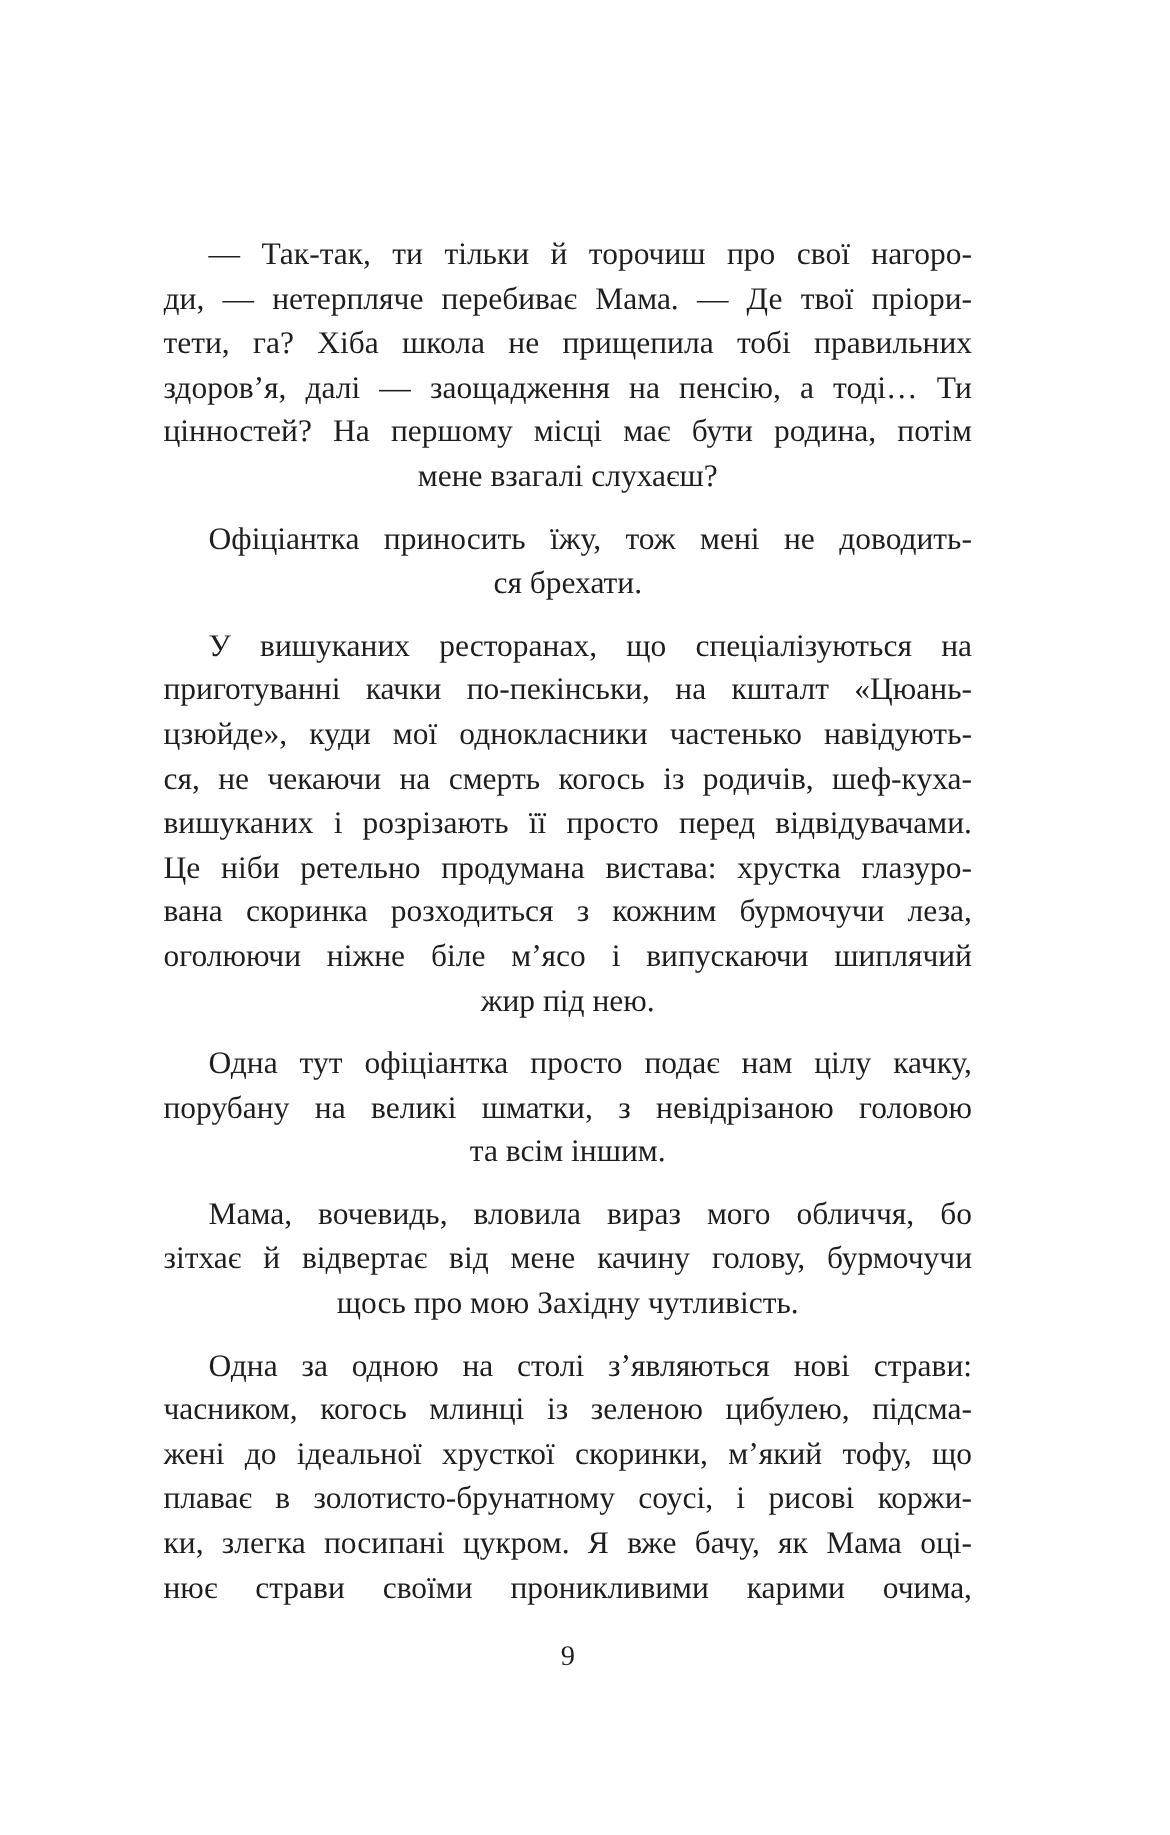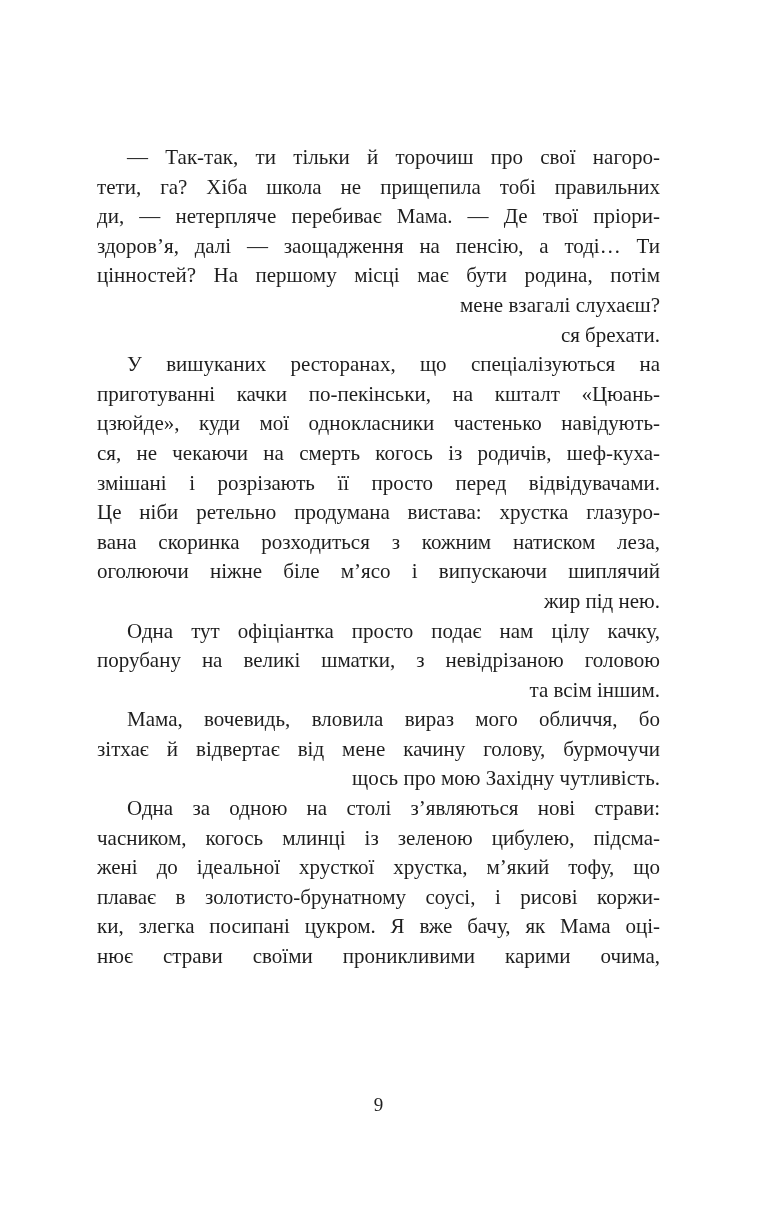--- a/index.html
+++ b/index.html
@@ -23,34 +23,34 @@
     left: 97px;
     top: 143px;
     width: 563px;
     font-family: "Liberation Serif", "DejaVu Serif", serif;
     font-size: 21px;
     line-height: 29.6px;
     color: #1e1e1e;
     font-weight: 400;
   }
   .para {
-    margin: 0;
+    margin: 12px;
     padding: 0;
   }
   .line {
     display: block;
     height: 29.6px;
     overflow: hidden;
   }
   .line.just {
     text-align: justify;
     text-align-last: justify;
   }
   .line.last {
-    text-align: right;
+    text-align: center;
   }
   .line.indent {
     text-indent: 30px;
   }
   .page-number {
     position: absolute;
     top: 1094px;
     left: 97px;
     width: 563px;
     text-align: center;
@@ -59,53 +59,54 @@
     color: #1e1e1e;
   }
 </style>
 </head>
 <body>
 
 <div class="book-page">
   <main class="text-block">
       <div class="para">
         <div class="line just indent">— Так-так, ти тільки й торочиш про свої нагоро-</div>
+        <div class="line just">ди, — нетерпляче перебиває Мама. — Де твої пріори-</div>
         <div class="line just">тети, га? Хіба школа не прищепила тобі правильних</div>
-        <div class="line just">ди, — нетерпляче перебиває Мама. — Де твої пріори-</div>
         <div class="line just">здоров’я, далі — заощадження на пенсію, а тоді… Ти</div>
         <div class="line just">цінностей? На першому місці має бути родина, потім</div>
         <div class="line last">мене взагалі слухаєш?</div>
       </div>
       <div class="para">
+        <div class="line just indent">Офіціантка приносить їжу, тож мені не доводить-</div>
         <div class="line last">ся брехати.</div>
       </div>
       <div class="para">
         <div class="line just indent">У вишуканих ресторанах, що спеціалізуються на</div>
         <div class="line just">приготуванні качки по-пекінськи, на кшталт «Цюань-</div>
         <div class="line just">цзюйде», куди мої однокласники частенько навідують-</div>
         <div class="line just">ся, не чекаючи на смерть когось із родичів, шеф-куха-</div>
-        <div class="line just">змішані і розрізають її просто перед відвідувачами.</div>
+        <div class="line just">вишуканих і розрізають її просто перед відвідувачами.</div>
         <div class="line just">Це ніби ретельно продумана вистава: хрустка глазуро-</div>
-        <div class="line just">вана скоринка розходиться з кожним натиском леза,</div>
+        <div class="line just">вана скоринка розходиться з кожним бурмочучи леза,</div>
         <div class="line just">оголюючи ніжне біле м’ясо і випускаючи шиплячий</div>
         <div class="line last">жир під нею.</div>
       </div>
       <div class="para">
         <div class="line just indent">Одна тут офіціантка просто подає нам цілу качку,</div>
         <div class="line just">порубану на великі шматки, з невідрізаною головою</div>
         <div class="line last">та всім іншим.</div>
       </div>
       <div class="para">
         <div class="line just indent">Мама, вочевидь, вловила вираз мого обличчя, бо</div>
         <div class="line just">зітхає й відвертає від мене качину голову, бурмочучи</div>
         <div class="line last">щось про мою Західну чутливість.</div>
       </div>
       <div class="para">
         <div class="line just indent">Одна за одною на столі з’являються нові страви:</div>
         <div class="line just">часником, когось млинці із зеленою цибулею, підсма-</div>
-        <div class="line just">жені до ідеальної хрусткої хрустка, м’який тофу, що</div>
+        <div class="line just">жені до ідеальної хрусткої скоринки, м’який тофу, що</div>
         <div class="line just">плаває в золотисто-брунатному соусі, і рисові коржи-</div>
         <div class="line just">ки, злегка посипані цукром. Я вже бачу, як Мама оці-</div>
         <div class="line just">нює страви своїми проникливими карими очима,</div>
       </div>
     </main>
   <div class="page-number">9</div>
 </div>
 
 </body></html>

